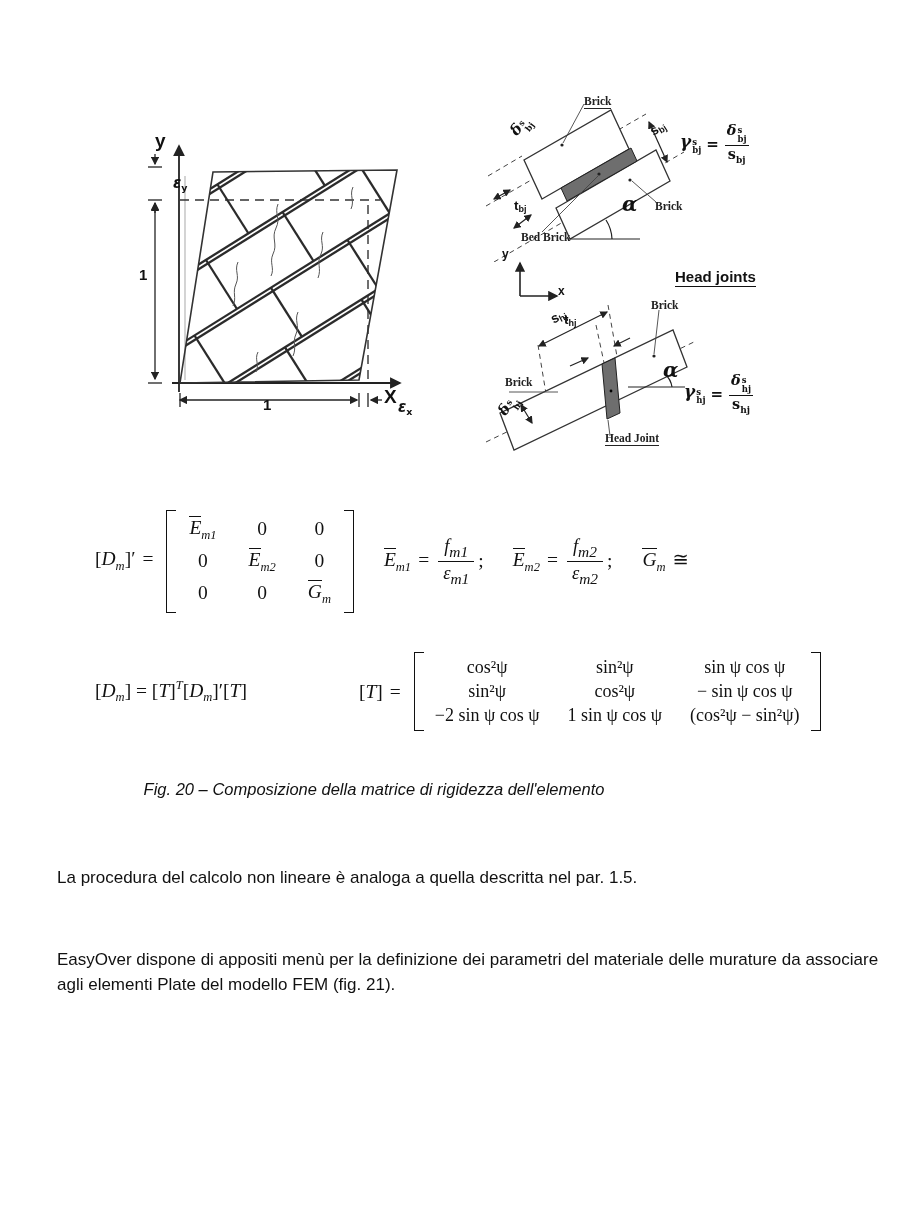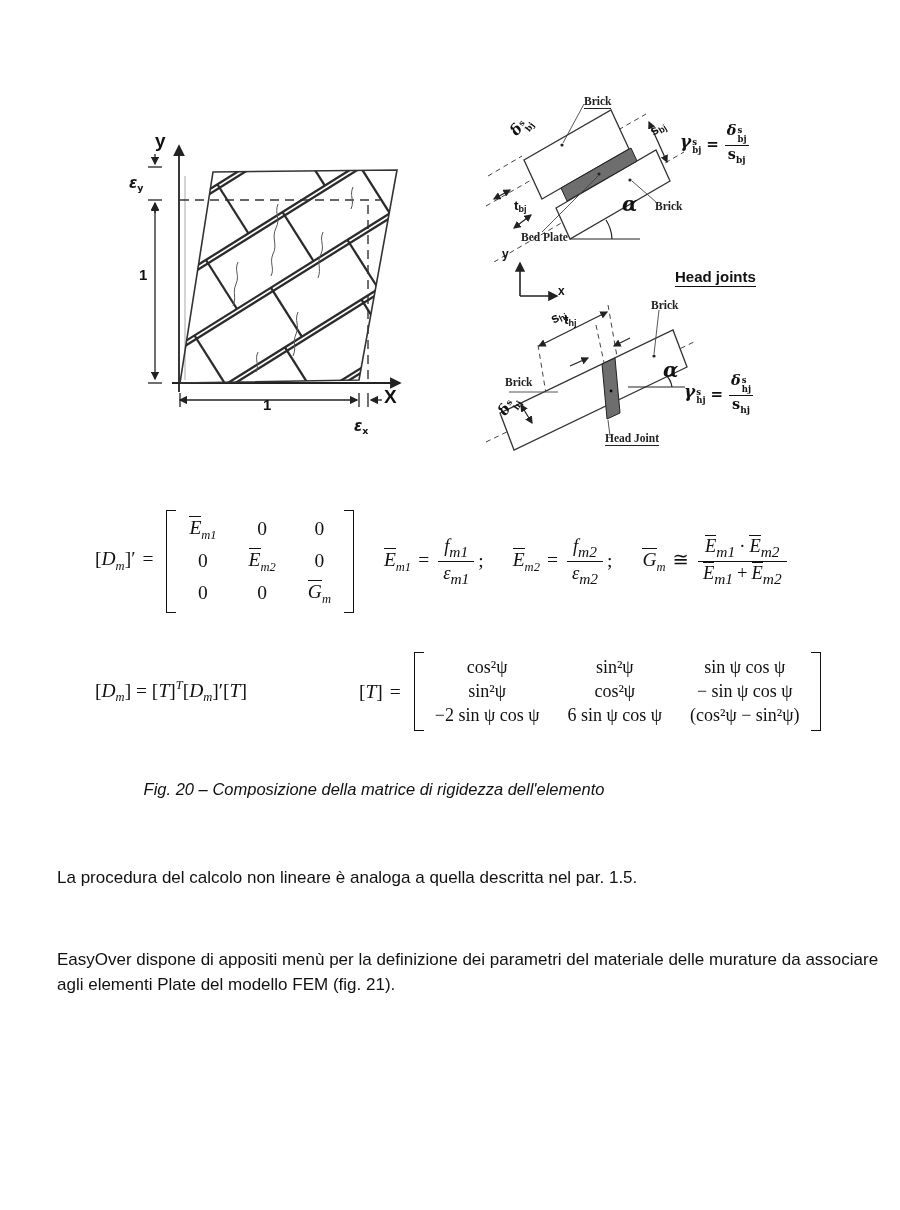--- a/index.html
+++ b/index.html
@@ -8,21 +8,21 @@
   .abs{position:absolute;}
 
   
   .dlab{position:absolute;font-family:Liberation Serif, serif;font-weight:700;
         font-size:11.5px;color:#222;white-space:nowrap;}
   .dlab.ul{border-bottom:1.4px solid #222;padding-bottom:1px;}
   .axlab{position:absolute;font-weight:700;font-size:19px;color:#111;font-family:"Liberation Sans",sans-serif;}
   .axlab.small{font-size:12px;}
   .num1{position:absolute;font-weight:700;font-size:15px;color:#111;}
   .epslab{position:absolute;font-weight:700;font-style:italic;font-size:15px;color:#111;
-          font-family:"DejaVu Sans",sans-serif;}
+          font-family:"DejaVu Sans",sans-serif;margin-left:44px;}
   .epslab sub{font-size:9.5px;font-style:normal;vertical-align:-3px;}
   .slab{position:absolute;font-weight:700;font-size:13.5px;color:#111;transform-origin:left top;
         font-family:"Liberation Sans",sans-serif;}
   .slab sub{font-size:9px;vertical-align:-2px;}
   .dellab{position:absolute;font-weight:700;font-size:15px;color:#111;transform-origin:left top;
           font-family:"DejaVu Serif",serif;font-style:italic;white-space:nowrap;}
   .alab{position:absolute;font-family:"DejaVu Serif",serif;font-style:italic;font-weight:700;
         font-size:20px;color:#111;}
   .ss{display:inline-flex;flex-direction:column;align-items:flex-start;font-size:8.5px;
       line-height:1.0;font-style:normal;transform:translateY(-2px);margin-left:1px;}
@@ -132,21 +132,21 @@
       <line x1="52" y1="288" x2="229" y2="288" marker-start="url(#ar)" marker-end="url(#ar)"></line>
       <line x1="52" y1="281" x2="52" y2="295"></line>
       <line x1="231" y1="281" x2="231" y2="295"></line>
       <line x1="240" y1="281" x2="240" y2="295"></line>
       <line x1="254" y1="288" x2="243" y2="288" marker-end="url(#ar)"></line>
     </g>
   </svg>
   <span class="axlab" style="left:155px;top:130px">y</span>
   <span class="axlab" style="left:384px;top:386px">X</span>
   <span class="epslab" style="left:129px;top:174px"><span>ε</span><sub>y</sub></span>
-  <span class="epslab" style="left:354px;top:417px"><span>ε</span><sub>x</sub></span>
+  <span class="epslab" style="left:354px;top:398px"><span>ε</span><sub>x</sub></span>
   <span class="num1" style="left:139px;top:266px">1</span>
   <span class="num1" style="left:263px;top:396px">1</span>
 
   <svg class="abs" style="left:486px;top:92px" width="212" height="170" viewBox="0 0 212 170">
     <g stroke="#444" stroke-width="1" stroke-dasharray="5 4" fill="none">
       <line x1="0" y1="114" x2="160" y2="22"></line>
       <line x1="8" y1="170" x2="198" y2="60"></line>
       <line x1="2" y1="84" x2="36" y2="64"></line>
     </g>
     <polygon points="56,107 143,57 125,18 38,68" fill="#fff" stroke="#333" stroke-width="1.3"></polygon>
@@ -163,21 +163,21 @@
       <line x1="98" y1="12" x2="77" y2="51"></line>
       <line x1="170" y1="110" x2="146" y2="89"></line>
       <line x1="56" y1="140" x2="112" y2="84"></line>
     </g>
     <circle cx="76" cy="53" r="1.6" fill="#222"></circle>
     <circle cx="144" cy="88" r="1.6" fill="#222"></circle>
     <circle cx="113" cy="82" r="1.6" fill="#222"></circle>
   </svg>
   <span class="dlab ul" style="left:584px;top:95px">Brick</span>
   <span class="dlab" style="left:655px;top:200px">Brick</span>
-  <span class="dlab" style="left:521px;top:231px">Bed Plate</span>
+  <span class="dlab" style="left:521px;top:231px">Bed Brick</span>
   <span class="dellab" style="left:506px;top:128px;transform:rotate(-52deg)"><span>δ</span><span class="ss">
         <span>s</span>
         <span>bj</span>
       </span></span>
   <span class="slab" style="left:647px;top:126px;transform:rotate(-33deg)"><span>s</span><sub>bj</sub></span>
   <span class="slab" style="left:514px;top:198px"><span>t</span><sub>bj</sub></span>
   <span class="alab" style="left:622px;top:192px">α</span>
   <div class="jf" style="left:680px;top:122px">
     <span class="term g"><span>γ</span><span class="ss">
           <span>s</span>
@@ -276,41 +276,37 @@
     <span style="margin-left:29px;display:inline-flex;align-items:center">
       <span class="term"><span class="ov"><span class="it">E</span></span><sub class="it">m2</sub><span class="eqsign">=</span></span>
       <span class="frac">
           <span class="num"><span class="it">f</span><sub class="it">m2</sub></span>
           <span class="den"><span class="it">ε</span><sub class="it">m2</sub></span>
         </span>
       <span class="semi">;</span>
     </span>
     <span style="margin-left:30px;display:inline-flex;align-items:center">
       <span class="term"><span class="ov"><span class="it">G</span></span><sub class="it">m</sub><span class="eqsign">≅</span></span>
-      <span class="frac">
-        <span class="num"><span class="ov"><span class="it">E</span></span><sub class="it">m1</sub><span class="opsp">·</span><span class="ov"><span class="it">E</span></span><sub class="it">m2</sub></span>
-        <span class="den"><span class="ov"><span class="it">E</span></span><sub class="it">m1</sub><span class="opsp">+</span><span class="ov"><span class="it">E</span></span><sub class="it">m2</sub></span>
-      </span>
     </span>
   </div>
 
   <div class="eqrow" style="left:95px;top:652px">
     <span class="term"><span>[</span><span class="it">D</span><sub class="it">m</sub><span>] = [</span><span class="it">T</span><span>]</span><sup class="it">T</sup><span>[</span><span class="it">D</span><sub class="it">m</sub><span>]′[</span><span class="it">T</span><span>]</span></span>
     <span class="term" style="margin-left:112px"><span>[</span><span class="it">T</span><span>]</span><span class="eqsign">=</span></span>
     <span class="mxwrap" style="margin-left:6px">
       <span class="brk l"></span>
       <span class="mx mx2">
         <span class="cell">cos²ψ</span>
         <span class="cell">sin²ψ</span>
         <span class="cell">sin ψ cos ψ</span>
         <span class="cell">sin²ψ</span>
         <span class="cell">cos²ψ</span>
         <span class="cell">− sin ψ cos ψ</span>
         <span class="cell">−2 sin ψ cos ψ</span>
-        <span class="cell">6 sin ψ cos ψ</span>
+        <span class="cell">1 sin ψ cos ψ</span>
         <span class="cell">(cos²ψ − sin²ψ)</span>
       </span>
       <span class="brk r"></span>
     </span>
   </div>
 
   <div class="caption">Fig. 20 – Composizione della matrice di rigidezza dell'elemento</div>
   <div class="para" style="top:866px">La procedura del calcolo non lineare è analoga a quella descritta nel par. 1.5.</div>
   <div class="para" style="top:948px">EasyOver dispone di appositi menù per la definizione dei parametri del materiale delle murature da associare agli elementi Plate del modello FEM (fig. 21).</div>
 

